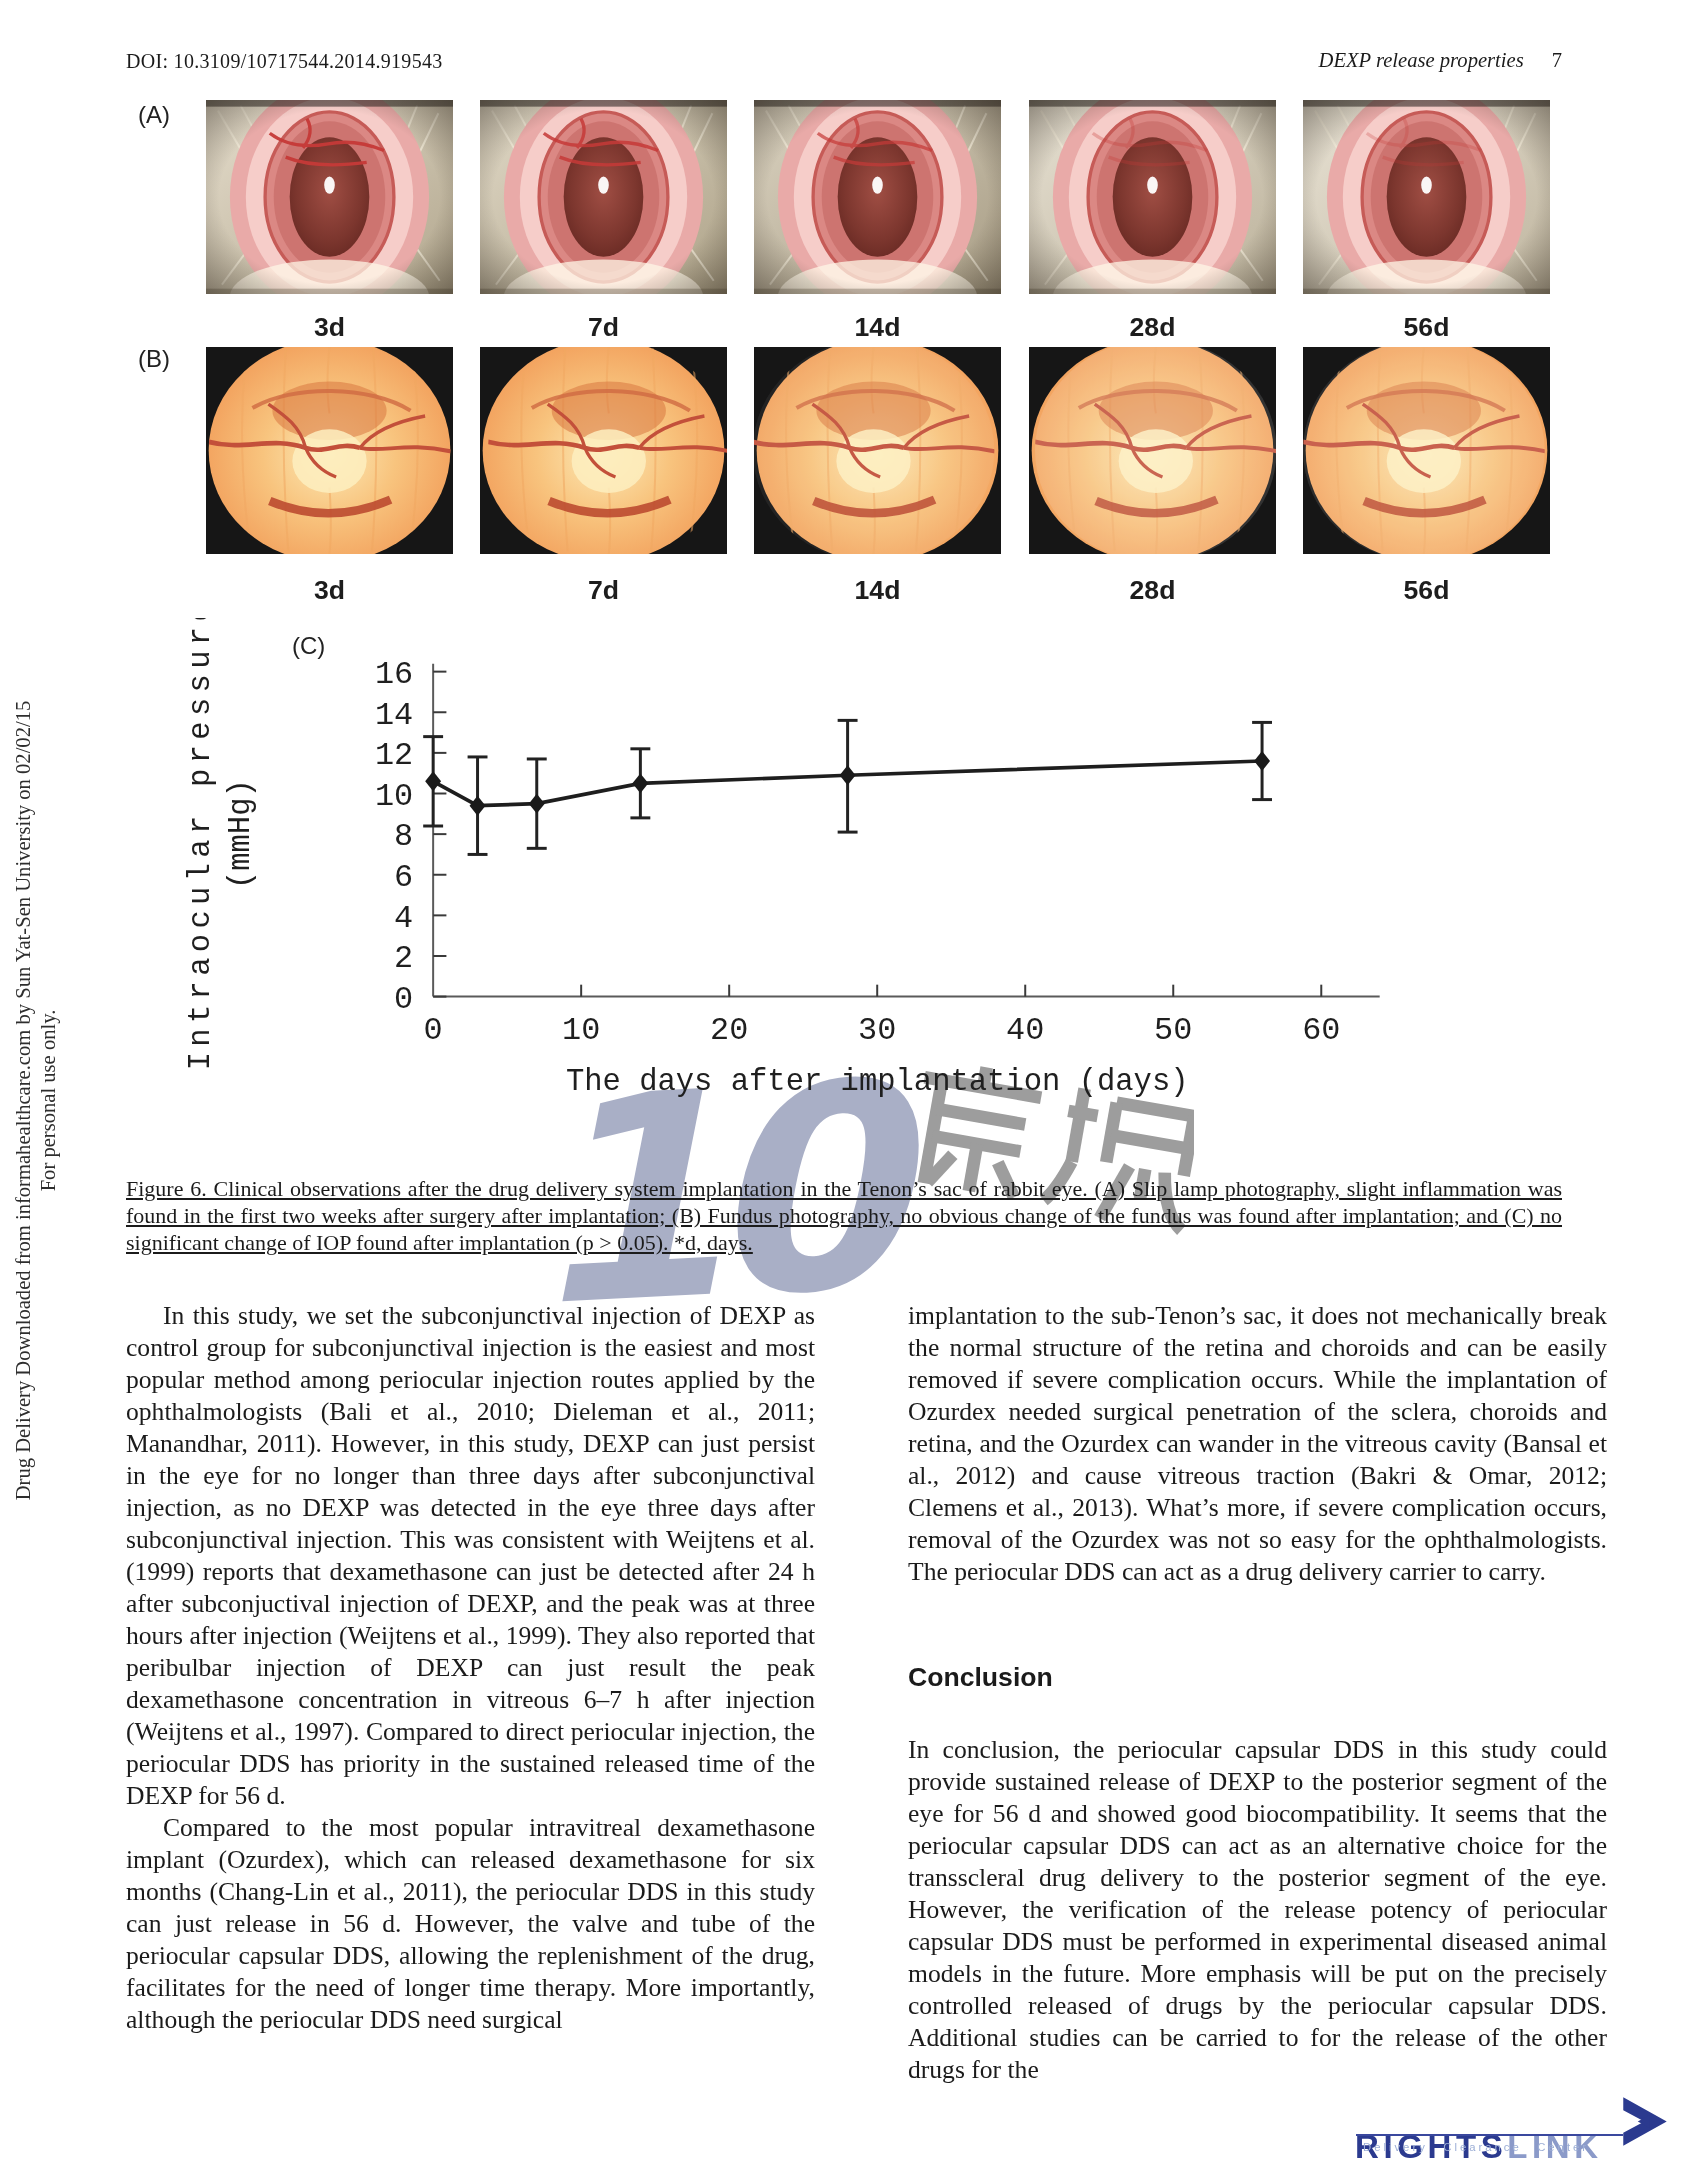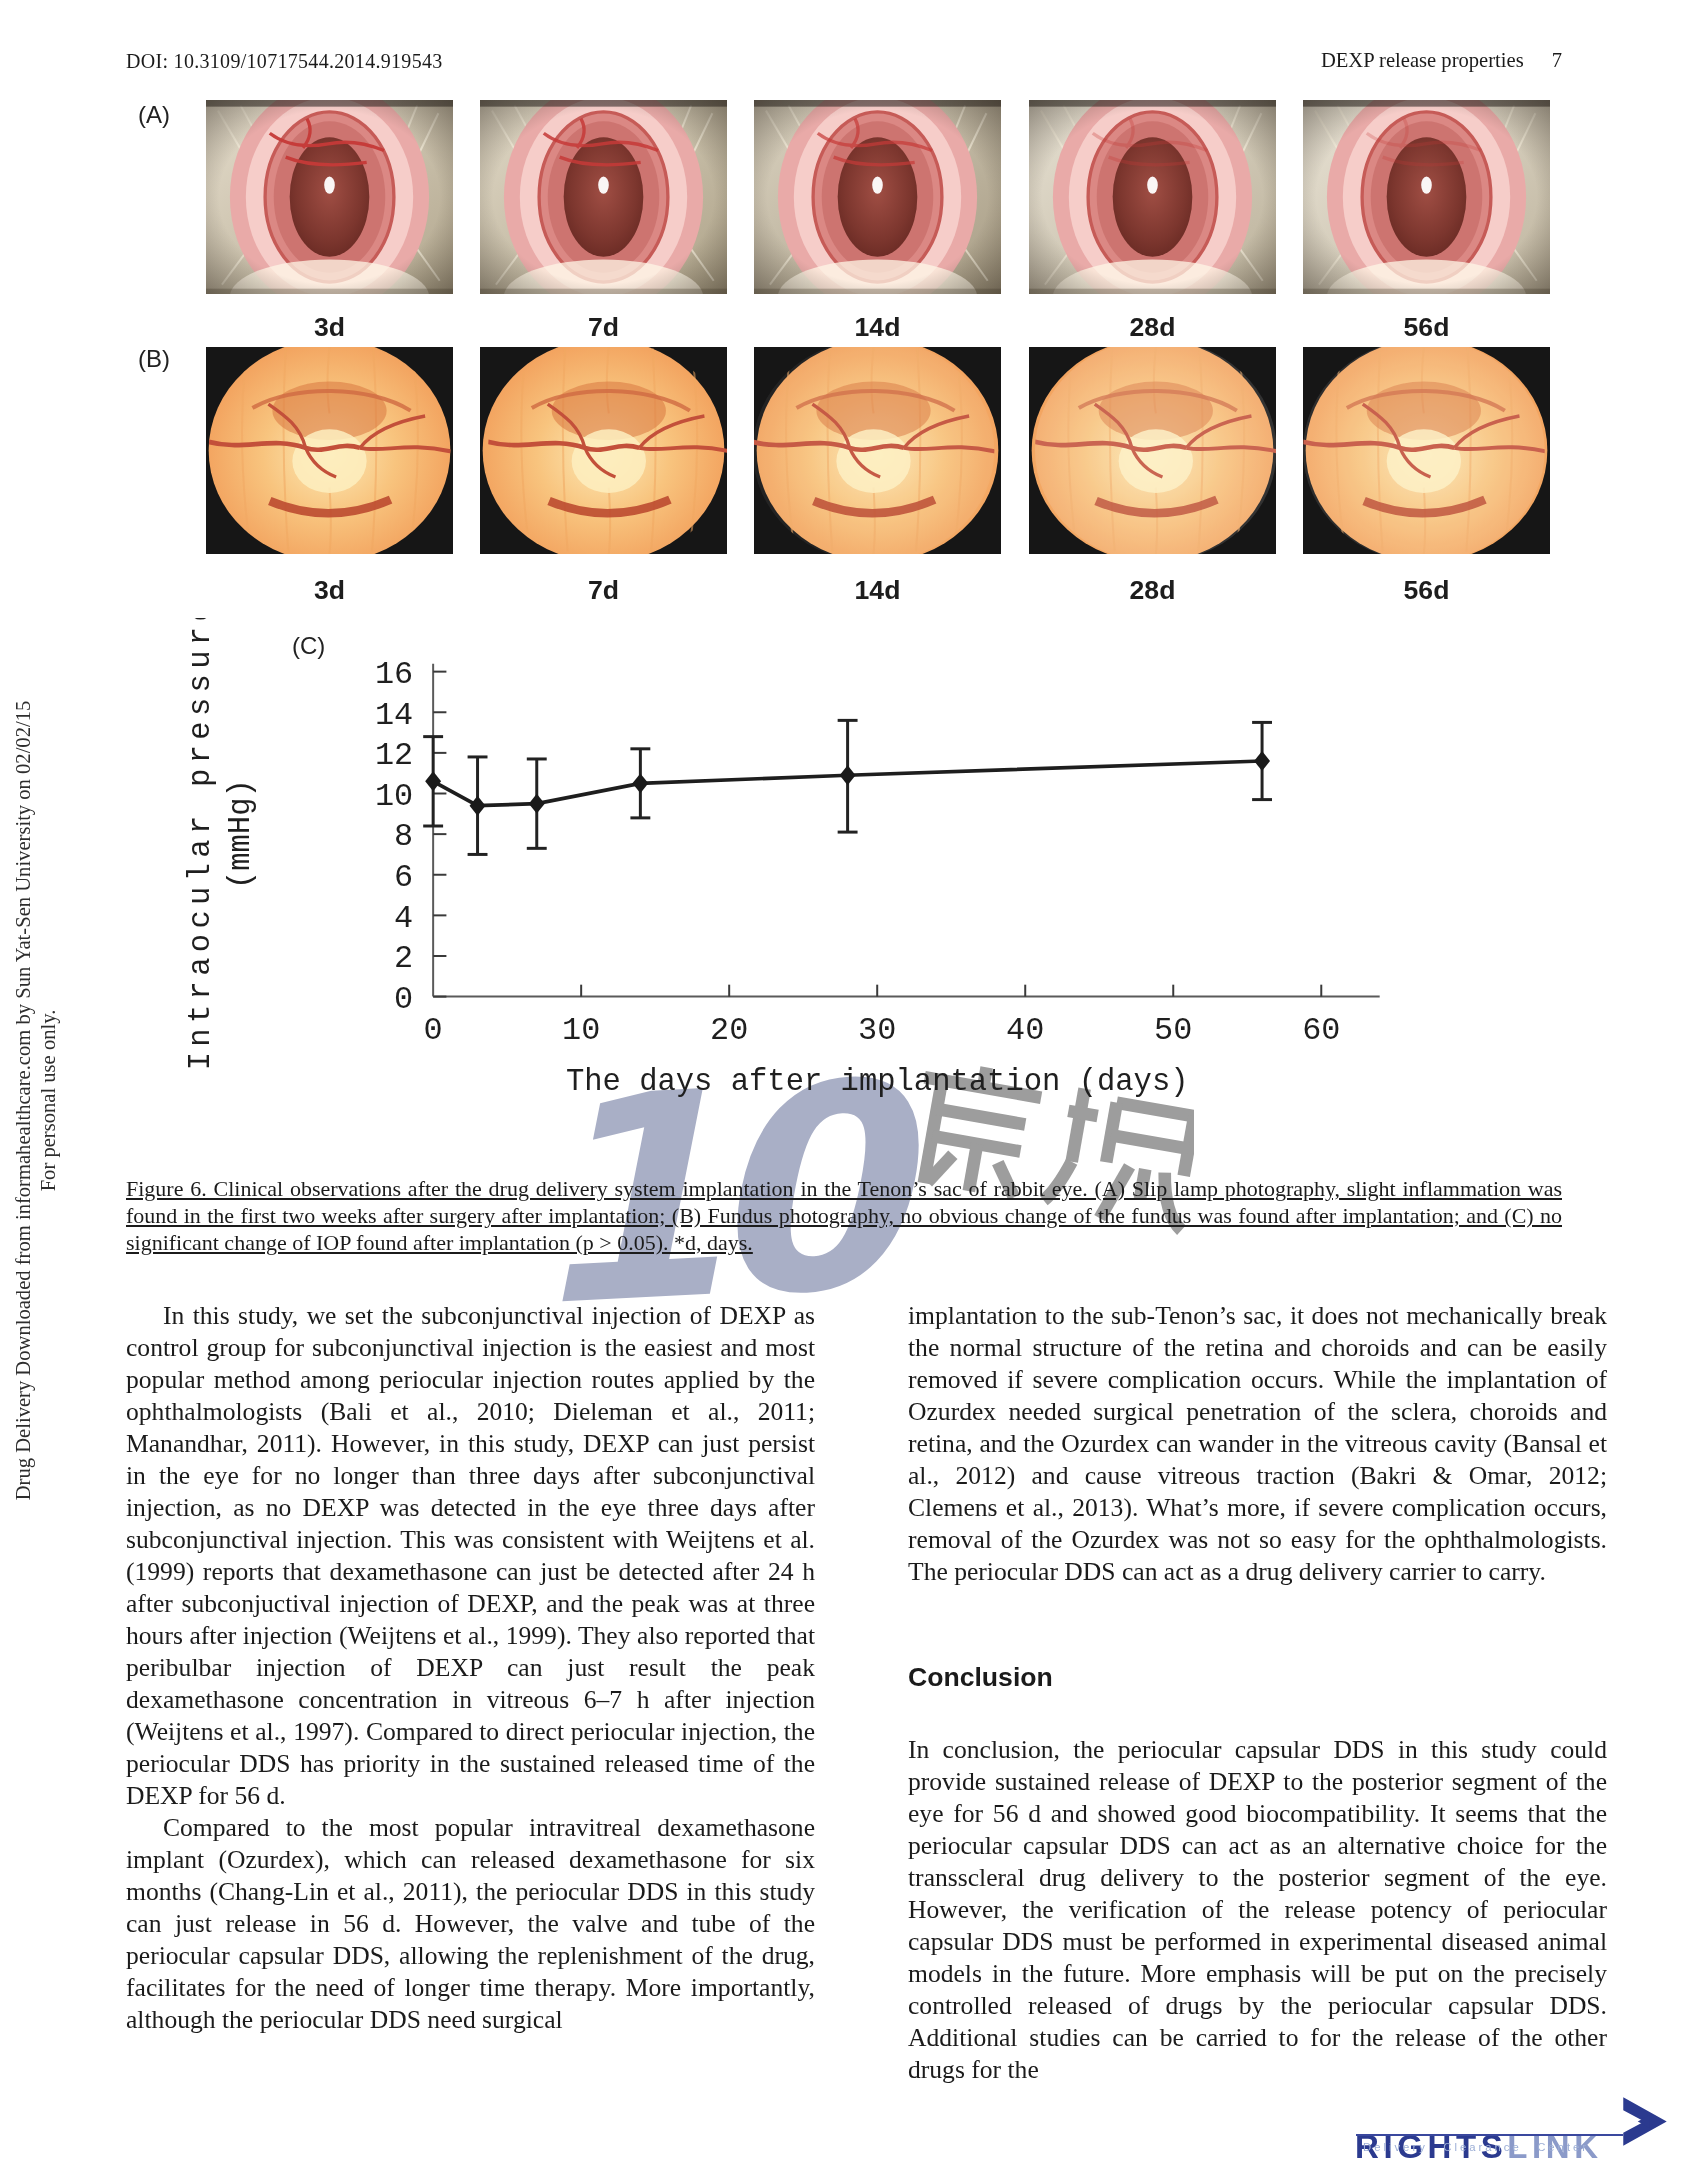--- a/index.html
+++ b/index.html
@@ -2,21 +2,21 @@
 <html style="font-size:10.6px"><head>
 <meta charset="utf-8">
 <style>
   html,body{margin:0;padding:0;background:#ffffff;}
   .page{position:relative;width:1687px;height:2183px;background:#ffffff;overflow:hidden;
         font-family:"Liberation Serif",serif;color:#1b1b1b;}
   .abs{position:absolute;}
   
   .hdr-doi{left:126px;top:50px;font-size:20px;letter-spacing:0.3px;}
   .hdr-right{top:49px;right:125px;font-size:20.6px;}
-  .hdr-right .jtitle{}
+  .hdr-right .jtitle{font-style:italic;}
   .hdr-right .pgnum{font-style:normal;margin-left:28px;}
   
   .sidebar{left:10.6px;top:1548px;width:895px;transform:rotate(-90deg);transform-origin:0 0;
            text-align:center;font-size:20.6px;color:#2e2e2e;line-height:25px;z-index:3;}
   
   .panel-label{font-family:"Liberation Sans",sans-serif;font-size:24px;color:#222;z-index:2;}
   .photo-row{left:206px;width:1348px;z-index:2;}
   .photo-cell{position:absolute;top:0;width:247px;overflow:hidden;}
   .photo-cell svg{display:block;width:100%;height:100%;}
   .tp-row{left:206px;width:1348px;height:31px;z-index:2;}

